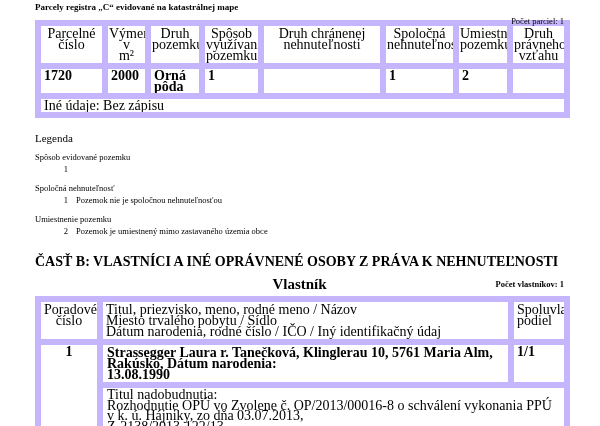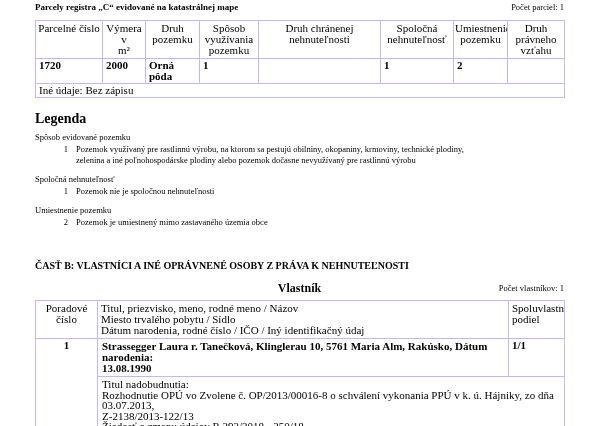--- a/index.html
+++ b/index.html
@@ -6,47 +6,47 @@
   .page {
     position:relative; width:600px; height:426px; overflow:hidden;
     background:#ffffff; color:#000;
     font-family:"Liberation Serif", serif;
   }
   .content { position:absolute; left:35px; top:0; width:529px; }
 
   
   .doc-header { position:relative; height:16px; padding-top:2px; }
   .doc-title { text-align:left; font-weight:bold; font-size:9px; line-height:11px; }
-  .doc-count { position:absolute; right:0; top:2px; font-size:8.5px; line-height:11px; }
+  .doc-count { position:absolute; right:0; top:16px; font-size:8.5px; line-height:11px; }
 
   
   table { border-collapse:collapse; table-layout:fixed; width:529px; }
   td {
-    border:1px solid #c4b5fd; vertical-align:top;
-    font-size:11px; line-height:11px; padding:1px 3px; overflow:hidden;
+    border:6px solid #c4b5fd; vertical-align:top;
+    font-size:14px; line-height:11px; padding:1px 3px; overflow:hidden;
   }
 
   .parcels-table { margin-top:2px; }
   .parcels-table td.hdr { text-align:center; padding:2px 1px; height:33px; }
   .parcels-table td.val { font-weight:bold; text-align:left; padding-right:4px; height:13px; }
   .parcels-table td.other { height:11px; }
 
   
   .legend { margin-top:15px; font-size:8.5px; line-height:11px; }
-  .legend-title { font-weight:bold; font-size:14px; }
+  .legend-title { font-weight:normal; font-size:11px; }
   .legend-section { margin-top:8px; }
   .legend-item { display:flex; margin-top:1px; }
   .legend-code { width:33px; text-align:right; flex:none; }
   .legend-text { margin-left:8px; }
 
   
-  .partb-heading { margin-top:31px; font-size:10px; font-weight:bold; line-height:14px; }
+  .partb-heading { margin-top:18px; font-size:14px; font-weight:bold; line-height:14px; }
   .owner-subheader { position:relative; margin-top:9px; height:13px; }
-  .owner-subtitle { text-align:center; font-weight:bold; font-size:12px; line-height:12px; }
-  .owner-count { position:absolute; right:0; top:1px; font-size:8.5px; }
+  .owner-subtitle { text-align:center; font-weight:bold; font-size:15px; line-height:12px; }
+  .owner-count { position:absolute; right:0; top:1px; font-size:8.5px;font-weight:bold; }
 
   .owners-table { margin-top:5px; }
   .owners-table td.hdr { height:31px; padding:2px 3px; }
   .owners-table td.hdr.center { text-align:center; }
   .owners-table td.seq { text-align:center; font-weight:bold; }
   .owners-table td.name { font-weight:bold; height:22px; padding:2px 4px; }
   .owners-table td.share { text-align:left; font-weight:bold; }
   .owners-table td.acq { height:64px; line-height:10.5px; padding:2px 4px; }
   .owners-table td.other { height:11px; padding:2px 4px; }
 </style>
@@ -99,29 +99,28 @@
     </tbody>
       </table>
 
     <div class="legend">
       <div class="legend-title">Legenda</div>
 
       <div class="legend-section">
         <div class="legend-heading">Spôsob evidované pozemku</div>
         <div class="legend-item">
           <div class="legend-code">1</div>
-          <div class="legend-text">Pozemok využívaný pre rastlinnú výrobu, na ktorom sa pestujú obilniny, okopaniny, krmoviny, technické plodiny,<br>zelenina a iné poľnohospodárske plodiny alebo pozemok dočasne nevyužívaný pre rastlinnú výrobu</div>
         </div>
       </div>
 
       <div class="legend-section">
         <div class="legend-heading">Spoločná nehnuteľnosť</div>
         <div class="legend-item">
           <div class="legend-code">1</div>
-          <div class="legend-text">Pozemok nie je spoločnou nehnuteľnosti</div>
+          <div class="legend-text">Pozemok nie je spoločnou nehnuteľnosťou</div>
         </div>
       </div>
 
       <div class="legend-section">
         <div class="legend-heading">Umiestnenie pozemku</div>
         <div class="legend-item">
           <div class="legend-code">2</div>
           <div class="legend-text">Pozemok je umiestnený mimo zastavaného územia obce</div>
         </div>
       </div>

